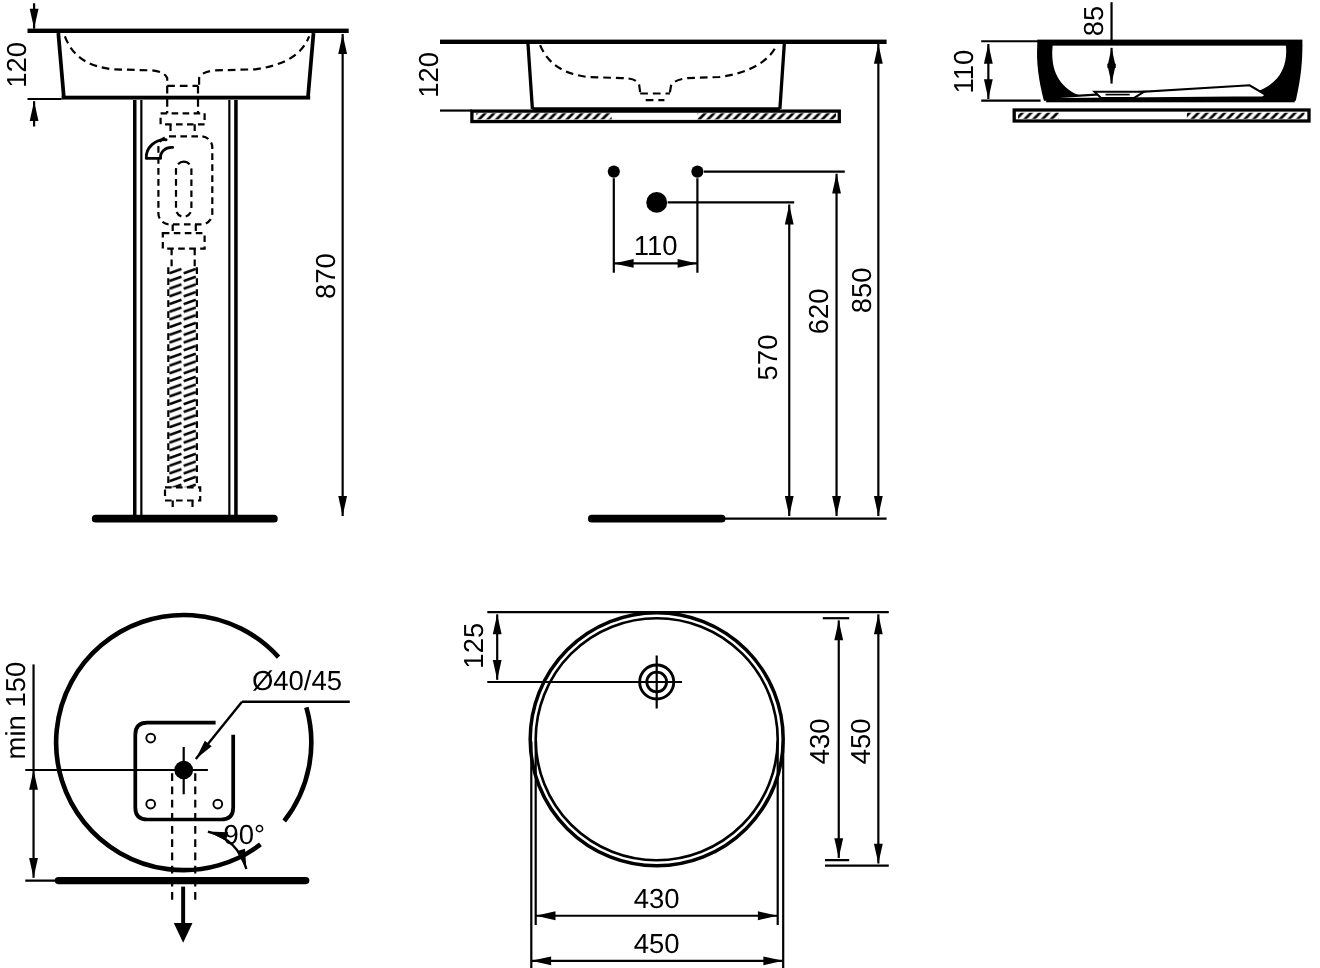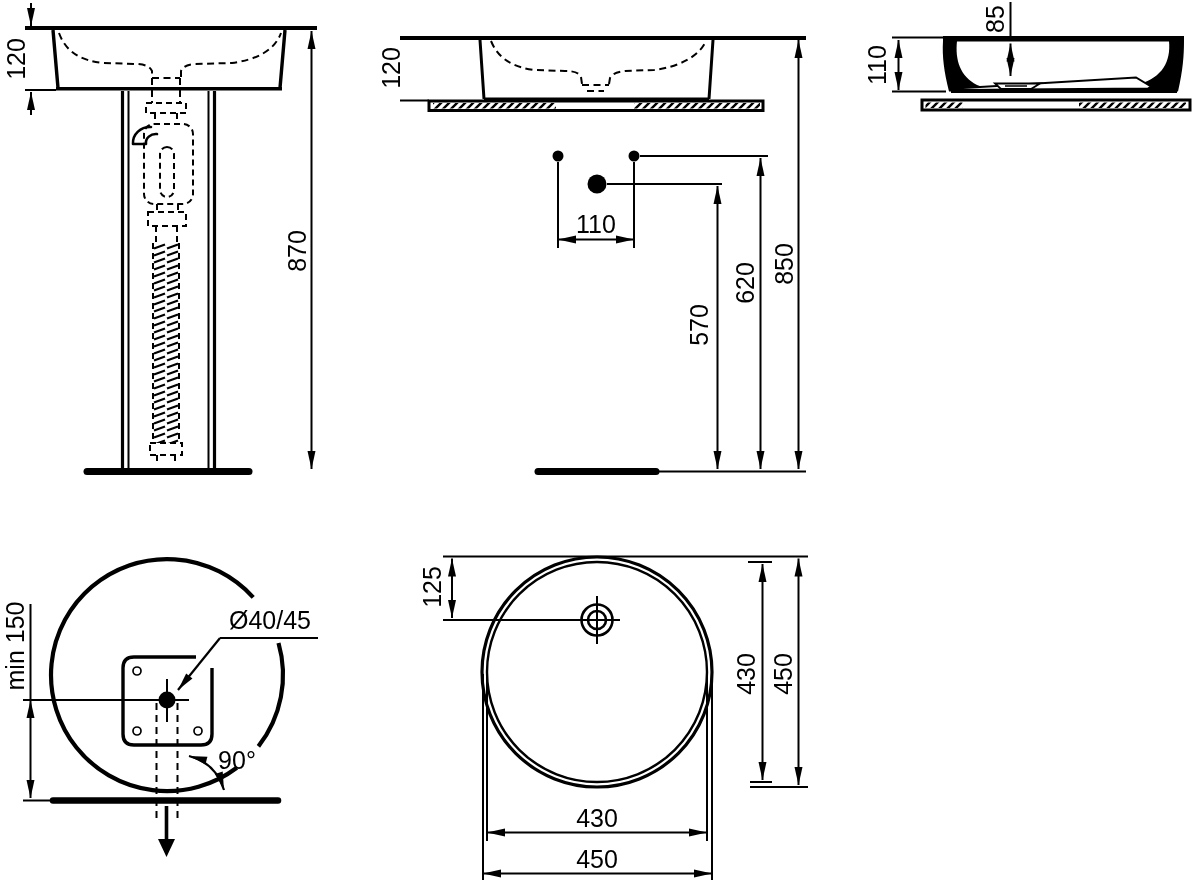--- a/index.html
+++ b/index.html
@@ -144,21 +144,21 @@
 <div class="lbl" style="left:596px;top:224px">110</div>
 <div class="lbl rot" style="left:699px;top:325px">570</div>
 <div class="lbl rot" style="left:745px;top:283px">620</div>
 <div class="lbl rot" style="left:784px;top:264px">850</div>
 
 <div class="lbl rot" style="left:995px;top:19px">85</div>
 <div class="lbl rot" style="left:877px;top:65px">110</div>
 
 <div class="lbl rot" style="left:15px;top:646px">min 150</div>
 <div class="lbl" style="left:270px;top:620px">Ø40/45</div>
-<div class="lbl" style="left:237px;top:760px">90°</div>
+<div class="lbl" style="left:222px;top:760px">90°</div>
 
 <div class="lbl rot" style="left:432px;top:587px">125</div>
 <div class="lbl rot" style="left:746px;top:674px">430</div>
 <div class="lbl rot" style="left:783px;top:674px">450</div>
 <div class="lbl" style="left:597px;top:818px">430</div>
 <div class="lbl" style="left:597px;top:859px">450</div>
 
 </div>
 
 </body></html>

